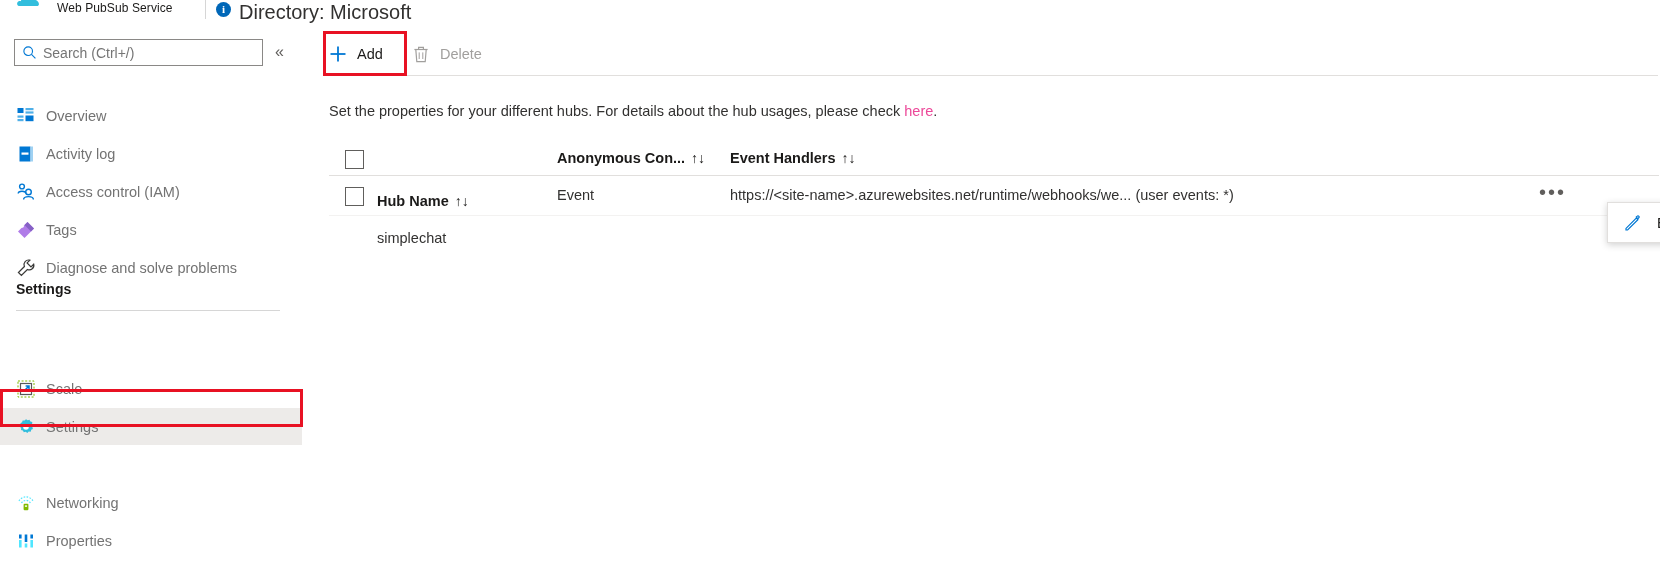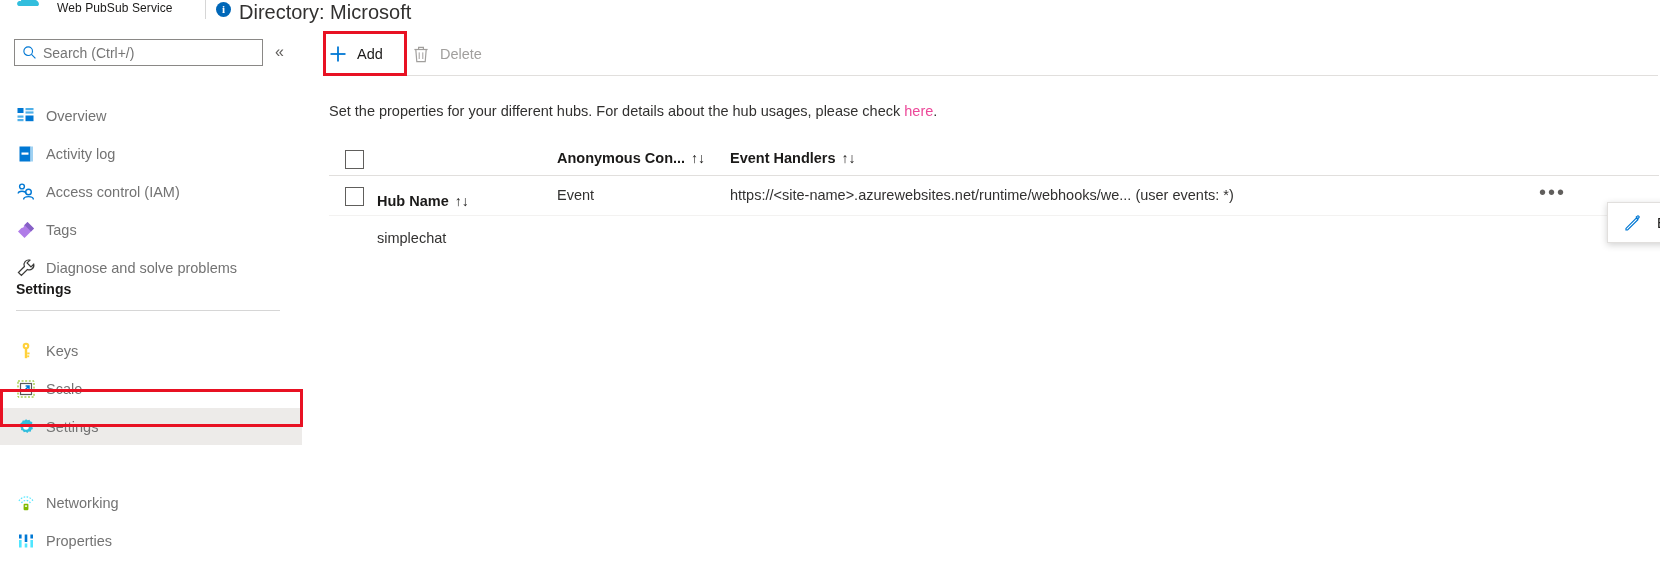--- a/index.html
+++ b/index.html
@@ -229,30 +229,20 @@
     <div class="nav-item" style="top:219px">
       <svg class="ic" viewBox="0 0 20 20">
         <path d="M13.8 2.2 a4.6 4.6 0 0 0-5.4 6.3 L2.4 14.5 l3 3 L11.4 11.5 a4.6 4.6 0 0 0 6.3-5.4 L15 8.8 L11.1 4.9 Z" fill="none" stroke="#3a3a38" stroke-width="1.2"></path>
       </svg>
       <span class="lbl">Diagnose and solve problems</span>
     </div>
 
     <div class="nav-group-title">Settings</div>
     <div class="nav-group-rule"></div>
 
-    <div class="nav-item" style="top:302px">
-      <svg class="ic" viewBox="0 0 20 20">
-        <circle cx="10" cy="5" r="3.3" fill="#ffd13b"></circle>
-        <circle cx="10" cy="5" r="1.2" fill="#ffffff"></circle>
-        <rect x="8.8" y="7.8" width="2.4" height="9.4" fill="#ffd13b"></rect>
-        <rect x="11.2" y="11.5" width="2.4" height="1.8" fill="#ffd13b"></rect>
-        <rect x="11.2" y="14.4" width="2.0" height="1.8" fill="#ffd13b"></rect>
-      </svg>
-      <span class="lbl">Keys</span>
-    </div>
 
     <div class="nav-item" style="top:340px">
       <svg class="ic" viewBox="0 0 20 20">
         <rect x="2" y="2" width="16" height="16" fill="none" stroke="#7fba00" stroke-width="1" stroke-dasharray="2 1.6"></rect>
         <rect x="4.5" y="4.5" width="11" height="11" fill="none" stroke="#595959" stroke-width="1.2"></rect>
         <path d="M8 12 L13 7 M9.6 7 L13 7 L13 10.4" fill="none" stroke="#0078d4" stroke-width="1.5"></path>
       </svg>
       <span class="lbl">Scale</span>
     </div>
 

